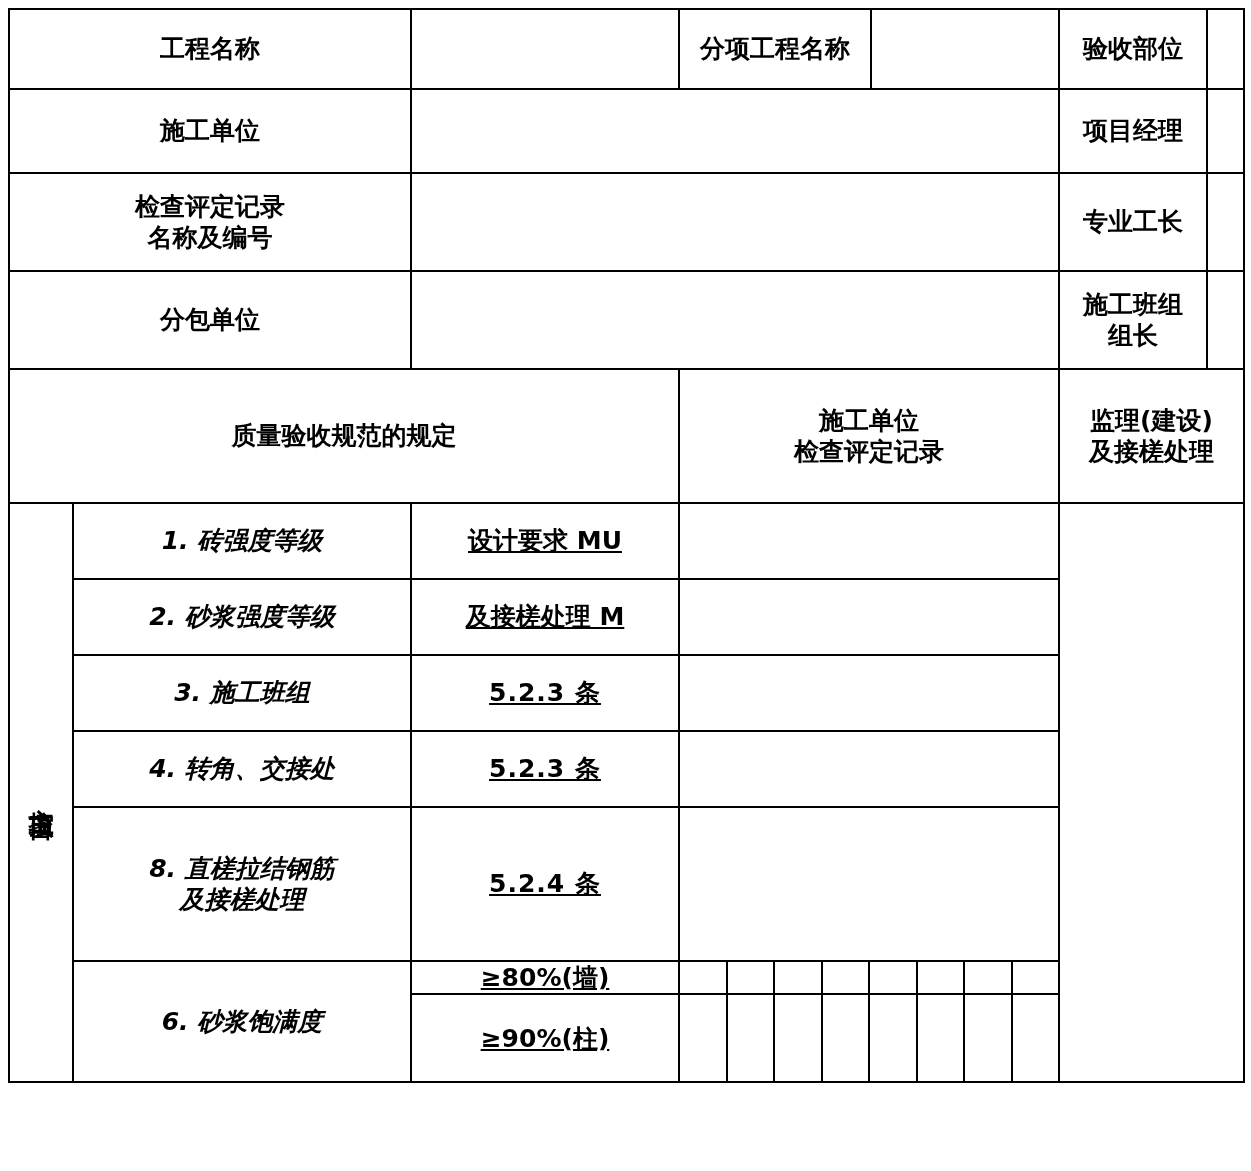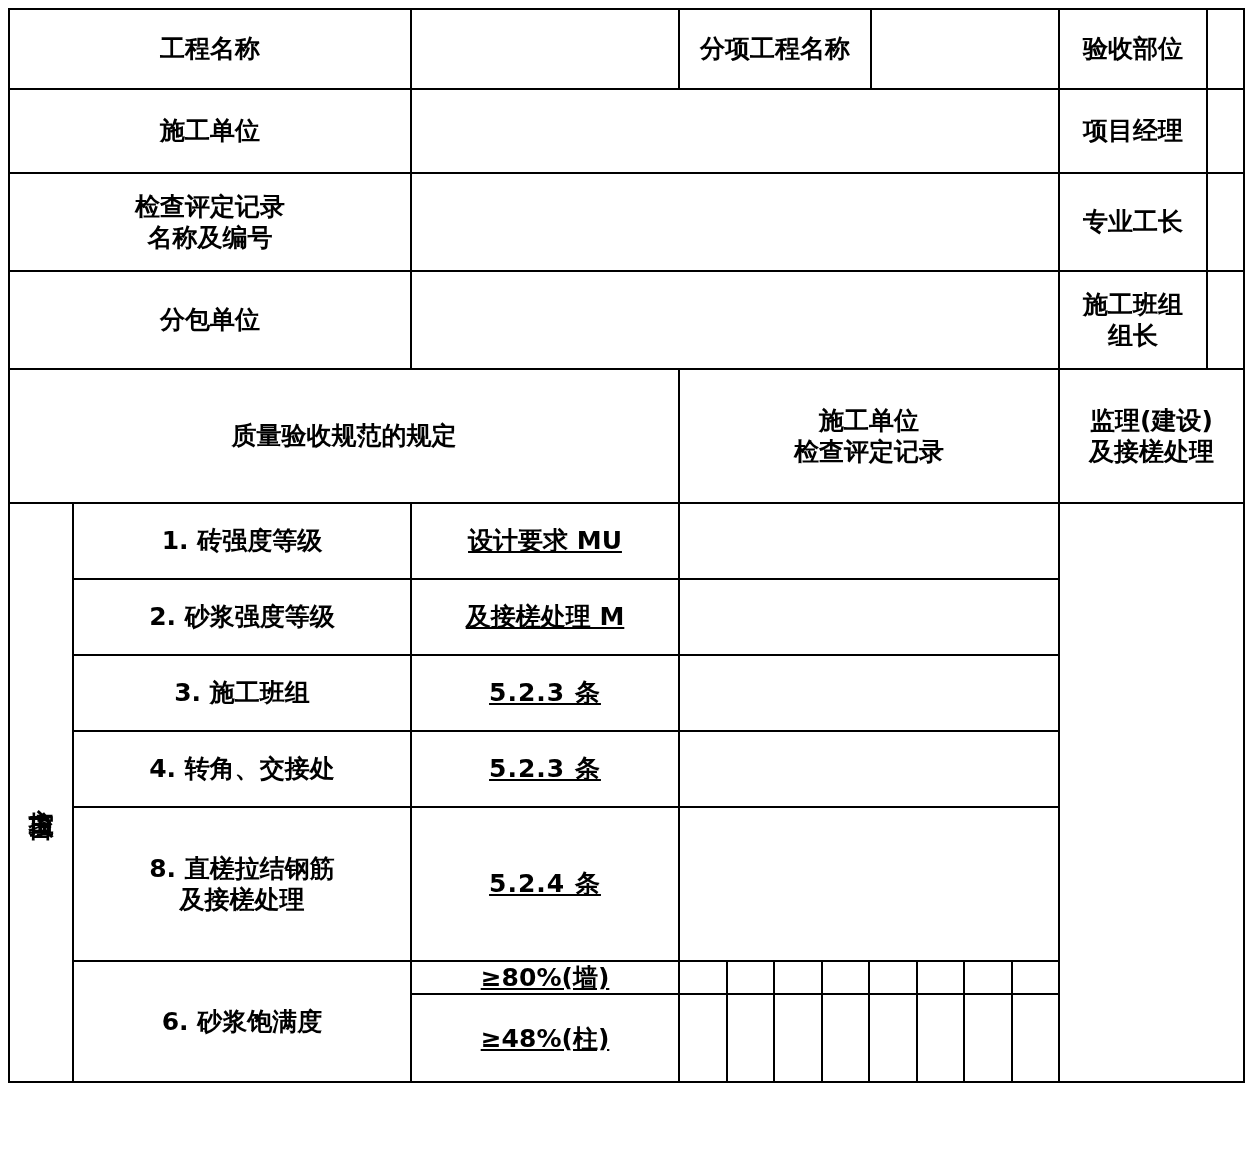--- a/index.html
+++ b/index.html
@@ -53,20 +53,21 @@
   }
   .sect-title {
     font-size: 27px;
     font-weight: bold;
   }
   .item-cell {
     text-align: center;
     font-size: 25px;
     font-weight: bold;
     padding: 4px 6px;
+    font-style: italic;
   }
   .req-cell {
     text-align: center;
     font-size: 25px;
     font-weight: bold;
     text-decoration: underline;
   }
   .num-req {
     font-family: "DejaVu Serif", "Liberation Serif", serif;
     font-weight: bold;
@@ -217,21 +218,21 @@
           <div></div>
           <div></div>
           <div></div>
           <div></div>
           <div></div>
         </div>
       </td>
     </tr>
 
     <tr>
-      <td class="req-cell" style="height:86px">≥48%(柱)</td>
+      <td class="req-cell" style="height:86px">≥90%(柱)</td>
       <td colspan="2" class="blank grid-cell">
         <div class="cols">
           <div></div>
           <div></div>
           <div></div>
           <div></div>
           <div></div>
           <div></div>
           <div></div>
           <div></div>

